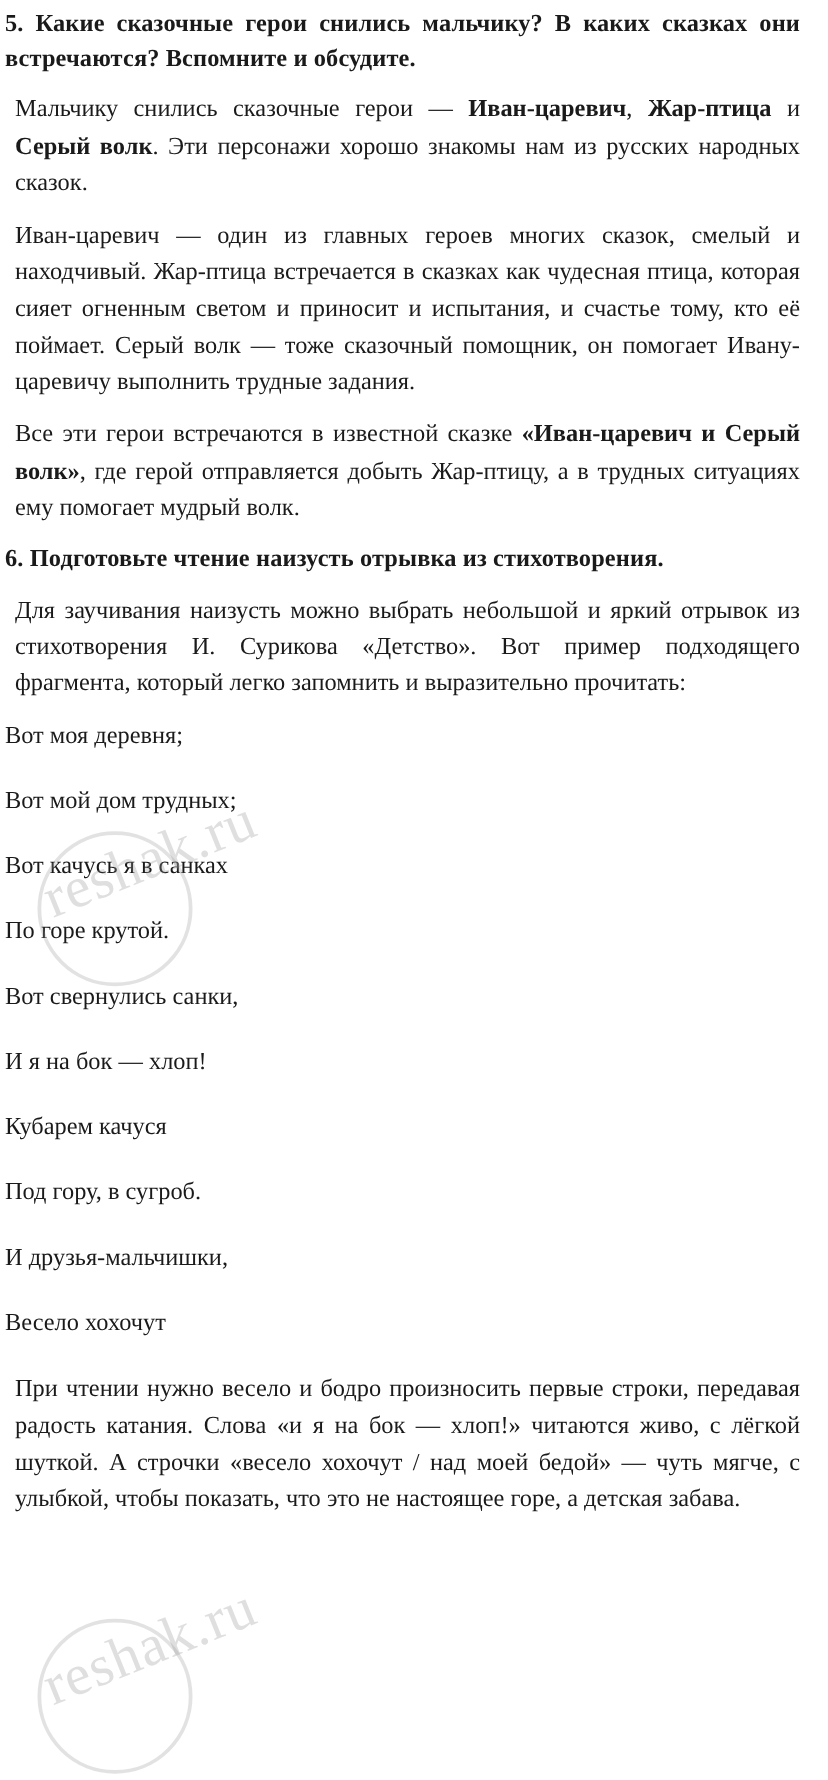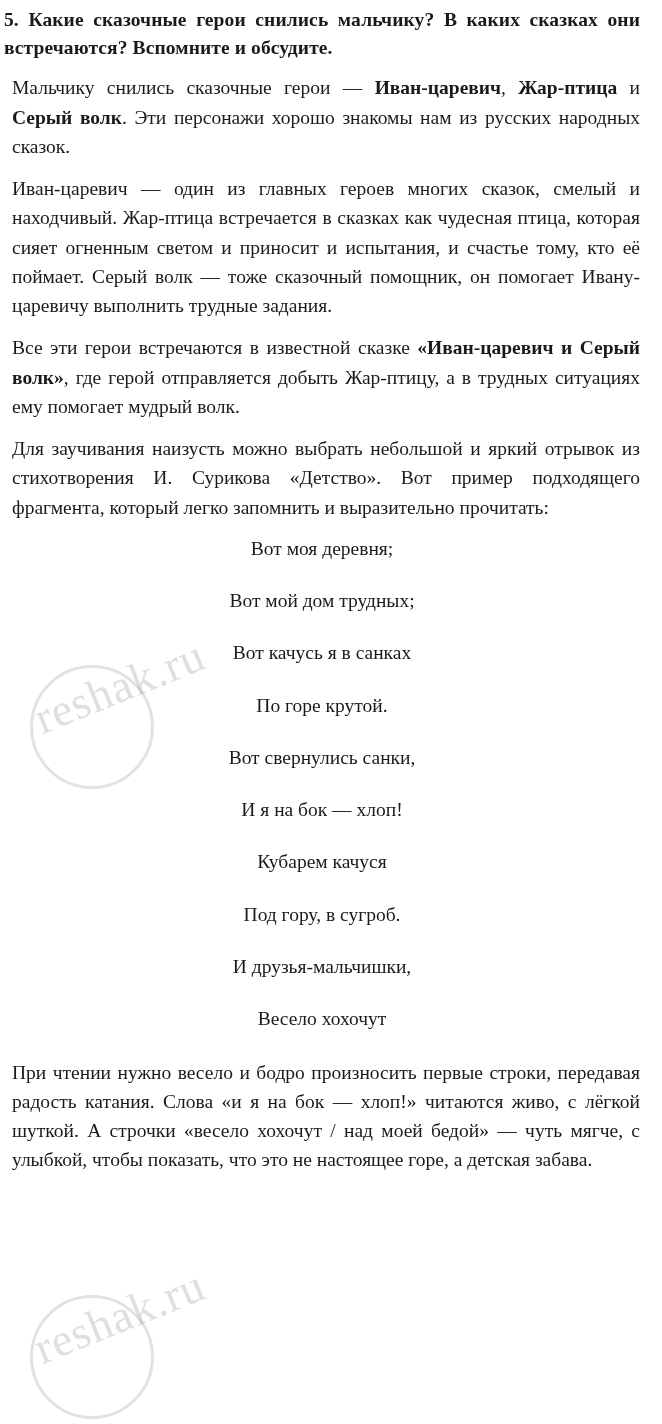--- a/index.html
+++ b/index.html
@@ -34,21 +34,21 @@
     font-size: 19.5px;
     line-height: 1.50;
     margin: 0 0 13px 8px;
     text-align: justify;
     text-justify: inter-word;
   }
   p.verse {
     font-size: 19.5px;
     line-height: 1.45;
     margin: 0 0 24px 0;
-    text-align: center;
+    text-align: left;
   }
   .b { font-weight: bold; }
   
   .watermark {
     position: absolute;
     left: 0;
     top: 0;
     width: 100%;
     height: 100%;
     pointer-events: none;
@@ -75,20 +75,21 @@
 </style>
 </head>
 <body>
 
 <div class="page">
   <div id="content">
       <h2 class="q-heading" id="q5-heading">5. Какие сказочные герои снились мальчику? В каких сказках они встречаются? Вспомните и обсудите.</h2>
       <p class="para" id="q5-answer-1"><span>Мальчику снились сказочные герои — </span><span class="b">Иван-царевич</span><span>, </span><span class="b">Жар-птица</span><span> и </span><span class="b">Серый волк</span><span>. Эти персонажи хорошо знакомы нам из русских народных сказок.</span></p>
       <p class="para" id="q5-answer-2"><span>Иван-царевич — один из главных героев многих сказок, смелый и находчивый. Жар-птица встречается в сказках как чудесная птица, которая сияет огненным светом и приносит и испытания, и счастье тому, кто её поймает. Серый волк — тоже сказочный помощник, он помогает Ивану-царевичу выполнить трудные задания.</span></p>
       <p class="para" id="q5-answer-3"><span>Все эти герои встречаются в известной сказке </span><span class="b">«Иван-царевич и Серый волк»</span><span>, где герой отправляется добыть Жар-птицу, а в трудных ситуациях ему помогает мудрый волк.</span></p>
+      <h2 class="q-heading" id="q6-heading">6. Подготовьте чтение наизусть отрывка из стихотворения.</h2>
       <p class="para" id="q6-answer-1"><span>Для заучивания наизусть можно выбрать небольшой и яркий отрывок из стихотворения И. Сурикова «Детство». Вот пример подходящего фрагмента, который легко запомнить и выразительно прочитать:</span></p>
       <p class="verse" id="verse-1">Вот моя деревня;</p>
       <p class="verse" id="verse-2">Вот мой дом трудных;</p>
       <p class="verse" id="verse-3">Вот качусь я в санках</p>
       <p class="verse" id="verse-4">По горе крутой.</p>
       <p class="verse" id="verse-5">Вот свернулись санки,</p>
       <p class="verse" id="verse-6">И я на бок — хлоп!</p>
       <p class="verse" id="verse-7">Кубарем качуся</p>
       <p class="verse" id="verse-8">Под гору, в сугроб.</p>
       <p class="verse" id="verse-9">И друзья-мальчишки,</p>

